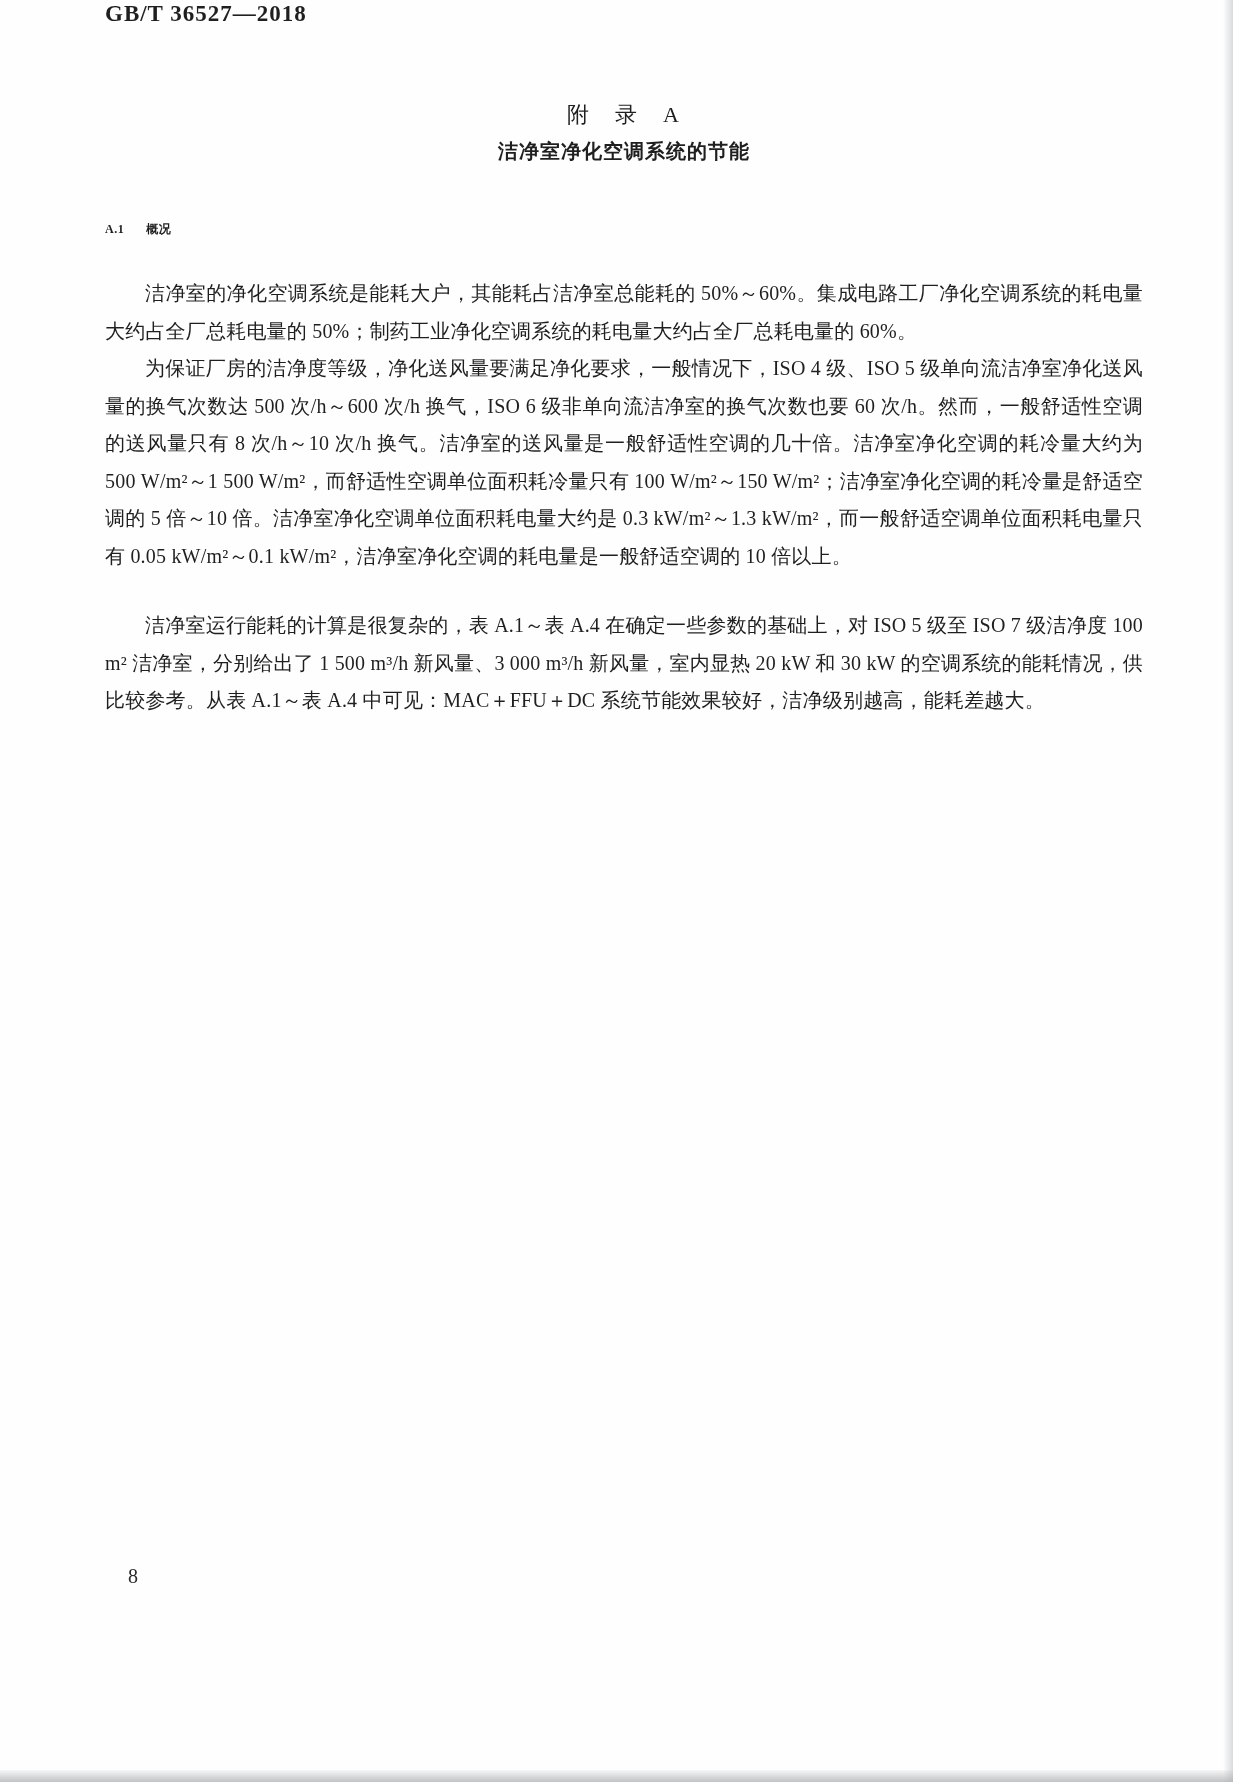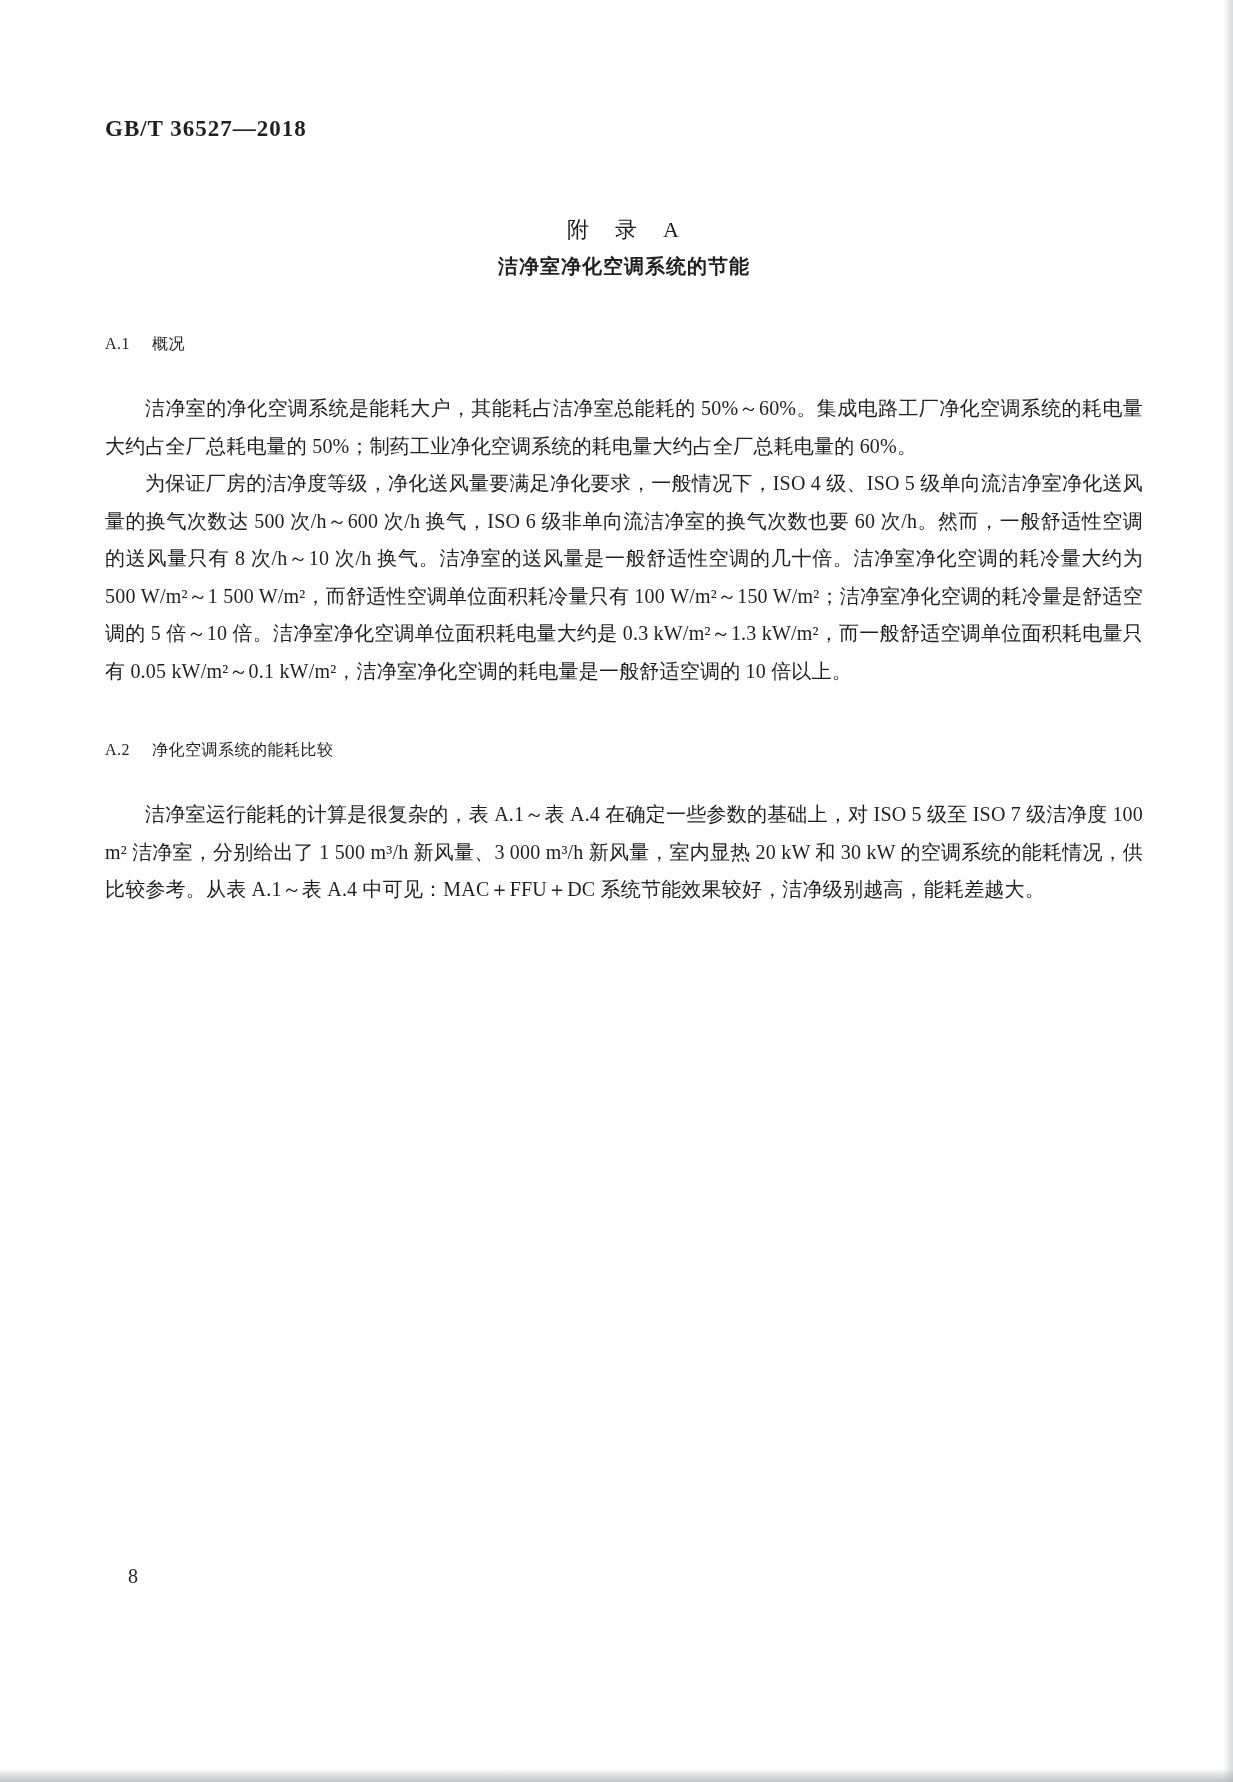--- a/index.html
+++ b/index.html
@@ -13,21 +13,20 @@
     background: #fefefe;
     font-family: "Liberation Serif", "DejaVu Serif", serif;
     color: #1f1f1f;
     overflow: hidden;
   }
   .page {
     position: absolute;
     left: 105px;
     top: 0;
     width: 1038px;
-    padding-top: 115px;
     box-sizing: border-box;
   }
   .doc-header {
     font-family: "Liberation Serif", "DejaVu Serif", serif;
     font-weight: bold;
     font-size: 23px;
     letter-spacing: 1px;
     line-height: 28px;
     text-align: left;
   }
@@ -45,22 +44,22 @@
   .appendix-name {
     font-weight: bold;
     font-size: 20px;
     line-height: 36px;
     letter-spacing: 1px;
   }
   .section-heading {
     margin: 0;
     margin-top: 46px;
     font-family: "Liberation Sans", "DejaVu Sans", sans-serif;
-    font-weight: normal;
-    font-size: 16px;
+    font-weight: bold;
+    font-size: 12px;
     line-height: 28px;
     letter-spacing: 0.5px;
   }
   .section-heading .sec-num {
     display: inline-block;
     margin-right: 22px;
     font-family: "Liberation Serif", "DejaVu Serif", serif;
   }
   .section-heading--a1 { margin-top: 46px; }
   .section-heading--a2 { margin-top: 46px; }
@@ -117,23 +116,20 @@
 
   <section>
     <h2 class="section-heading section-heading--a1">
       <span class="sec-num">A.1</span><span>概况</span>
     </h2>
     <p class="body-para first-para">洁净室的净化空调系统是能耗大户，其能耗占洁净室总能耗的 50%～60%。集成电路工厂净化空调系统的耗电量大约占全厂总耗电量的 50%；制药工业净化空调系统的耗电量大约占全厂总耗电量的 60%。</p>
     <p class="body-para">为保证厂房的洁净度等级，净化送风量要满足净化要求，一般情况下，ISO 4 级、ISO 5 级单向流洁净室净化送风量的换气次数达 500 次/h～600 次/h 换气，ISO 6 级非单向流洁净室的换气次数也要 60 次/h。然而，一般舒适性空调的送风量只有 8 次/h～10 次/h 换气。洁净室的送风量是一般舒适性空调的几十倍。洁净室净化空调的耗冷量大约为 500 W/m²～1 500 W/m²，而舒适性空调单位面积耗冷量只有 100 W/m²～150 W/m²；洁净室净化空调的耗冷量是舒适空调的 5 倍～10 倍。洁净室净化空调单位面积耗电量大约是 0.3 kW/m²～1.3 kW/m²，而一般舒适空调单位面积耗电量只有 0.05 kW/m²～0.1 kW/m²，洁净室净化空调的耗电量是一般舒适空调的 10 倍以上。</p>
   </section>
 
   <section>
-    <h2 class="section-heading section-heading--a2">
-      <span class="sec-num">A.2</span><span>净化空调系统的能耗比较</span>
-    </h2>
     <p class="body-para first-para">洁净室运行能耗的计算是很复杂的，表 A.1～表 A.4 在确定一些参数的基础上，对 ISO 5 级至 ISO 7 级洁净度 100 m² 洁净室，分别给出了 1 500 m³/h 新风量、3 000 m³/h 新风量，室内显热 20 kW 和 30 kW 的空调系统的能耗情况，供比较参考。从表 A.1～表 A.4 中可见：MAC＋FFU＋DC 系统节能效果较好，洁净级别越高，能耗差越大。</p>
   </section>
 
 </div>
 
 <div class="page-number">8</div>
 
 <div class="scan-edge-right"></div>
 <div class="scan-edge-bottom"></div>
 

